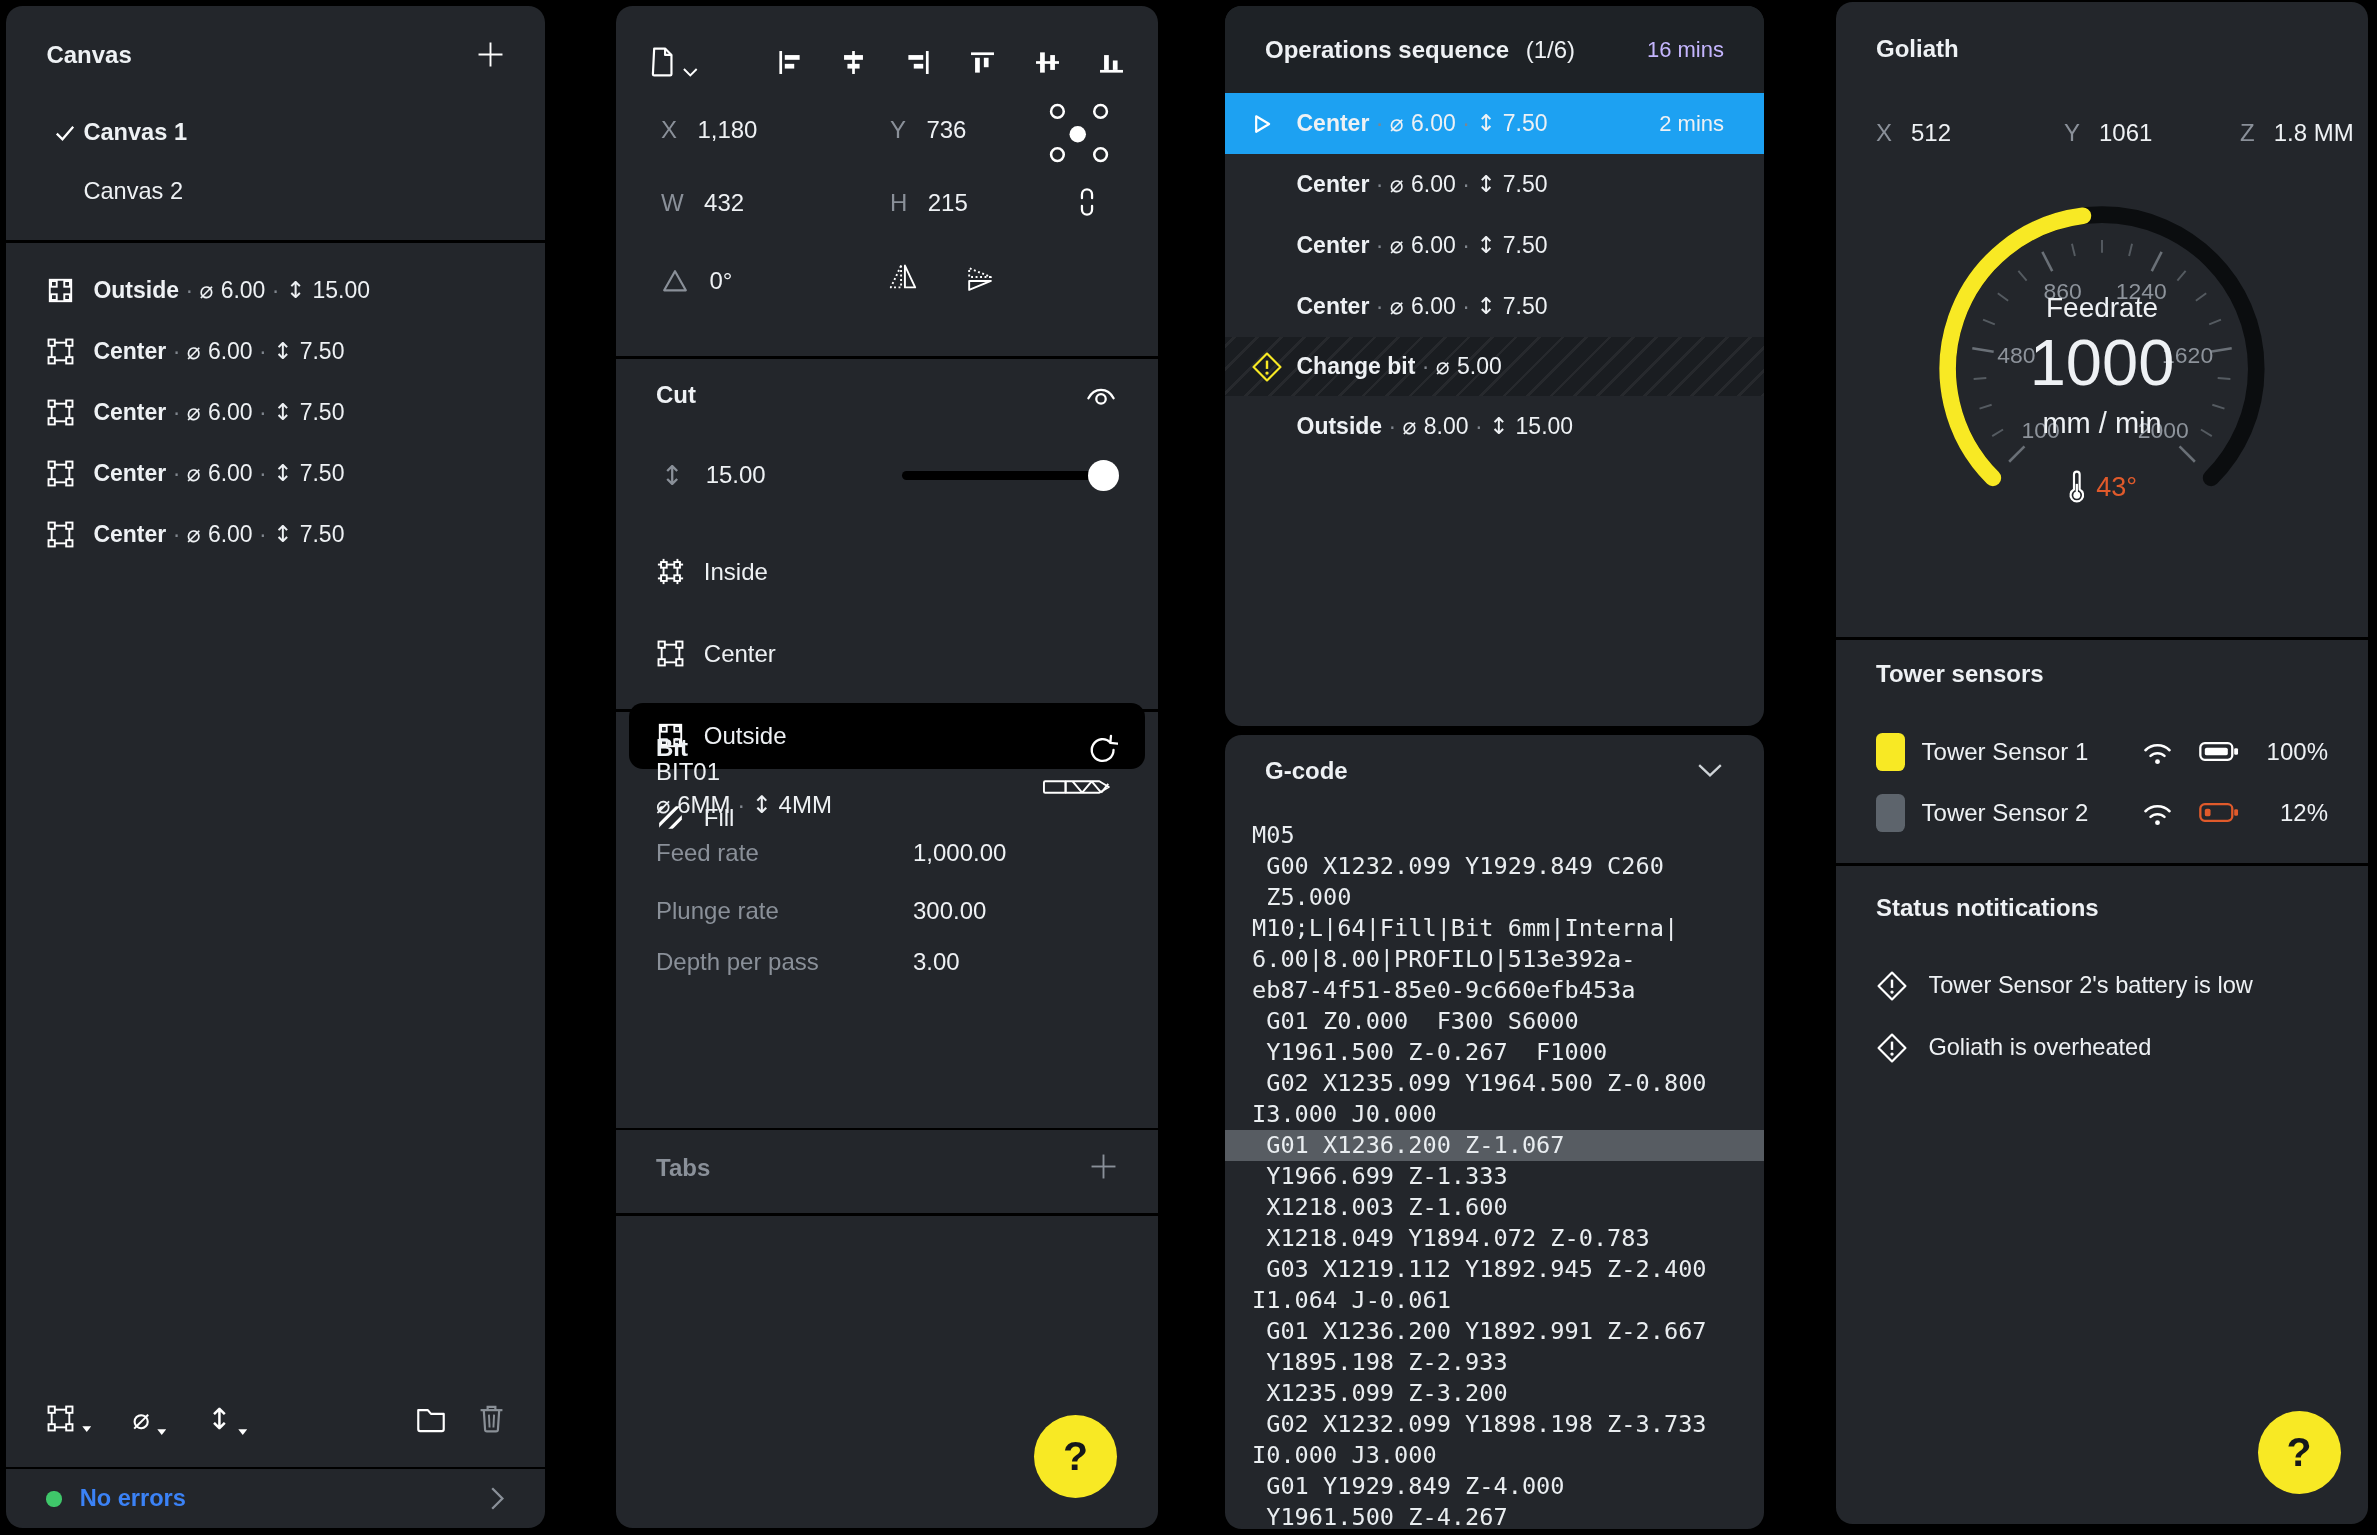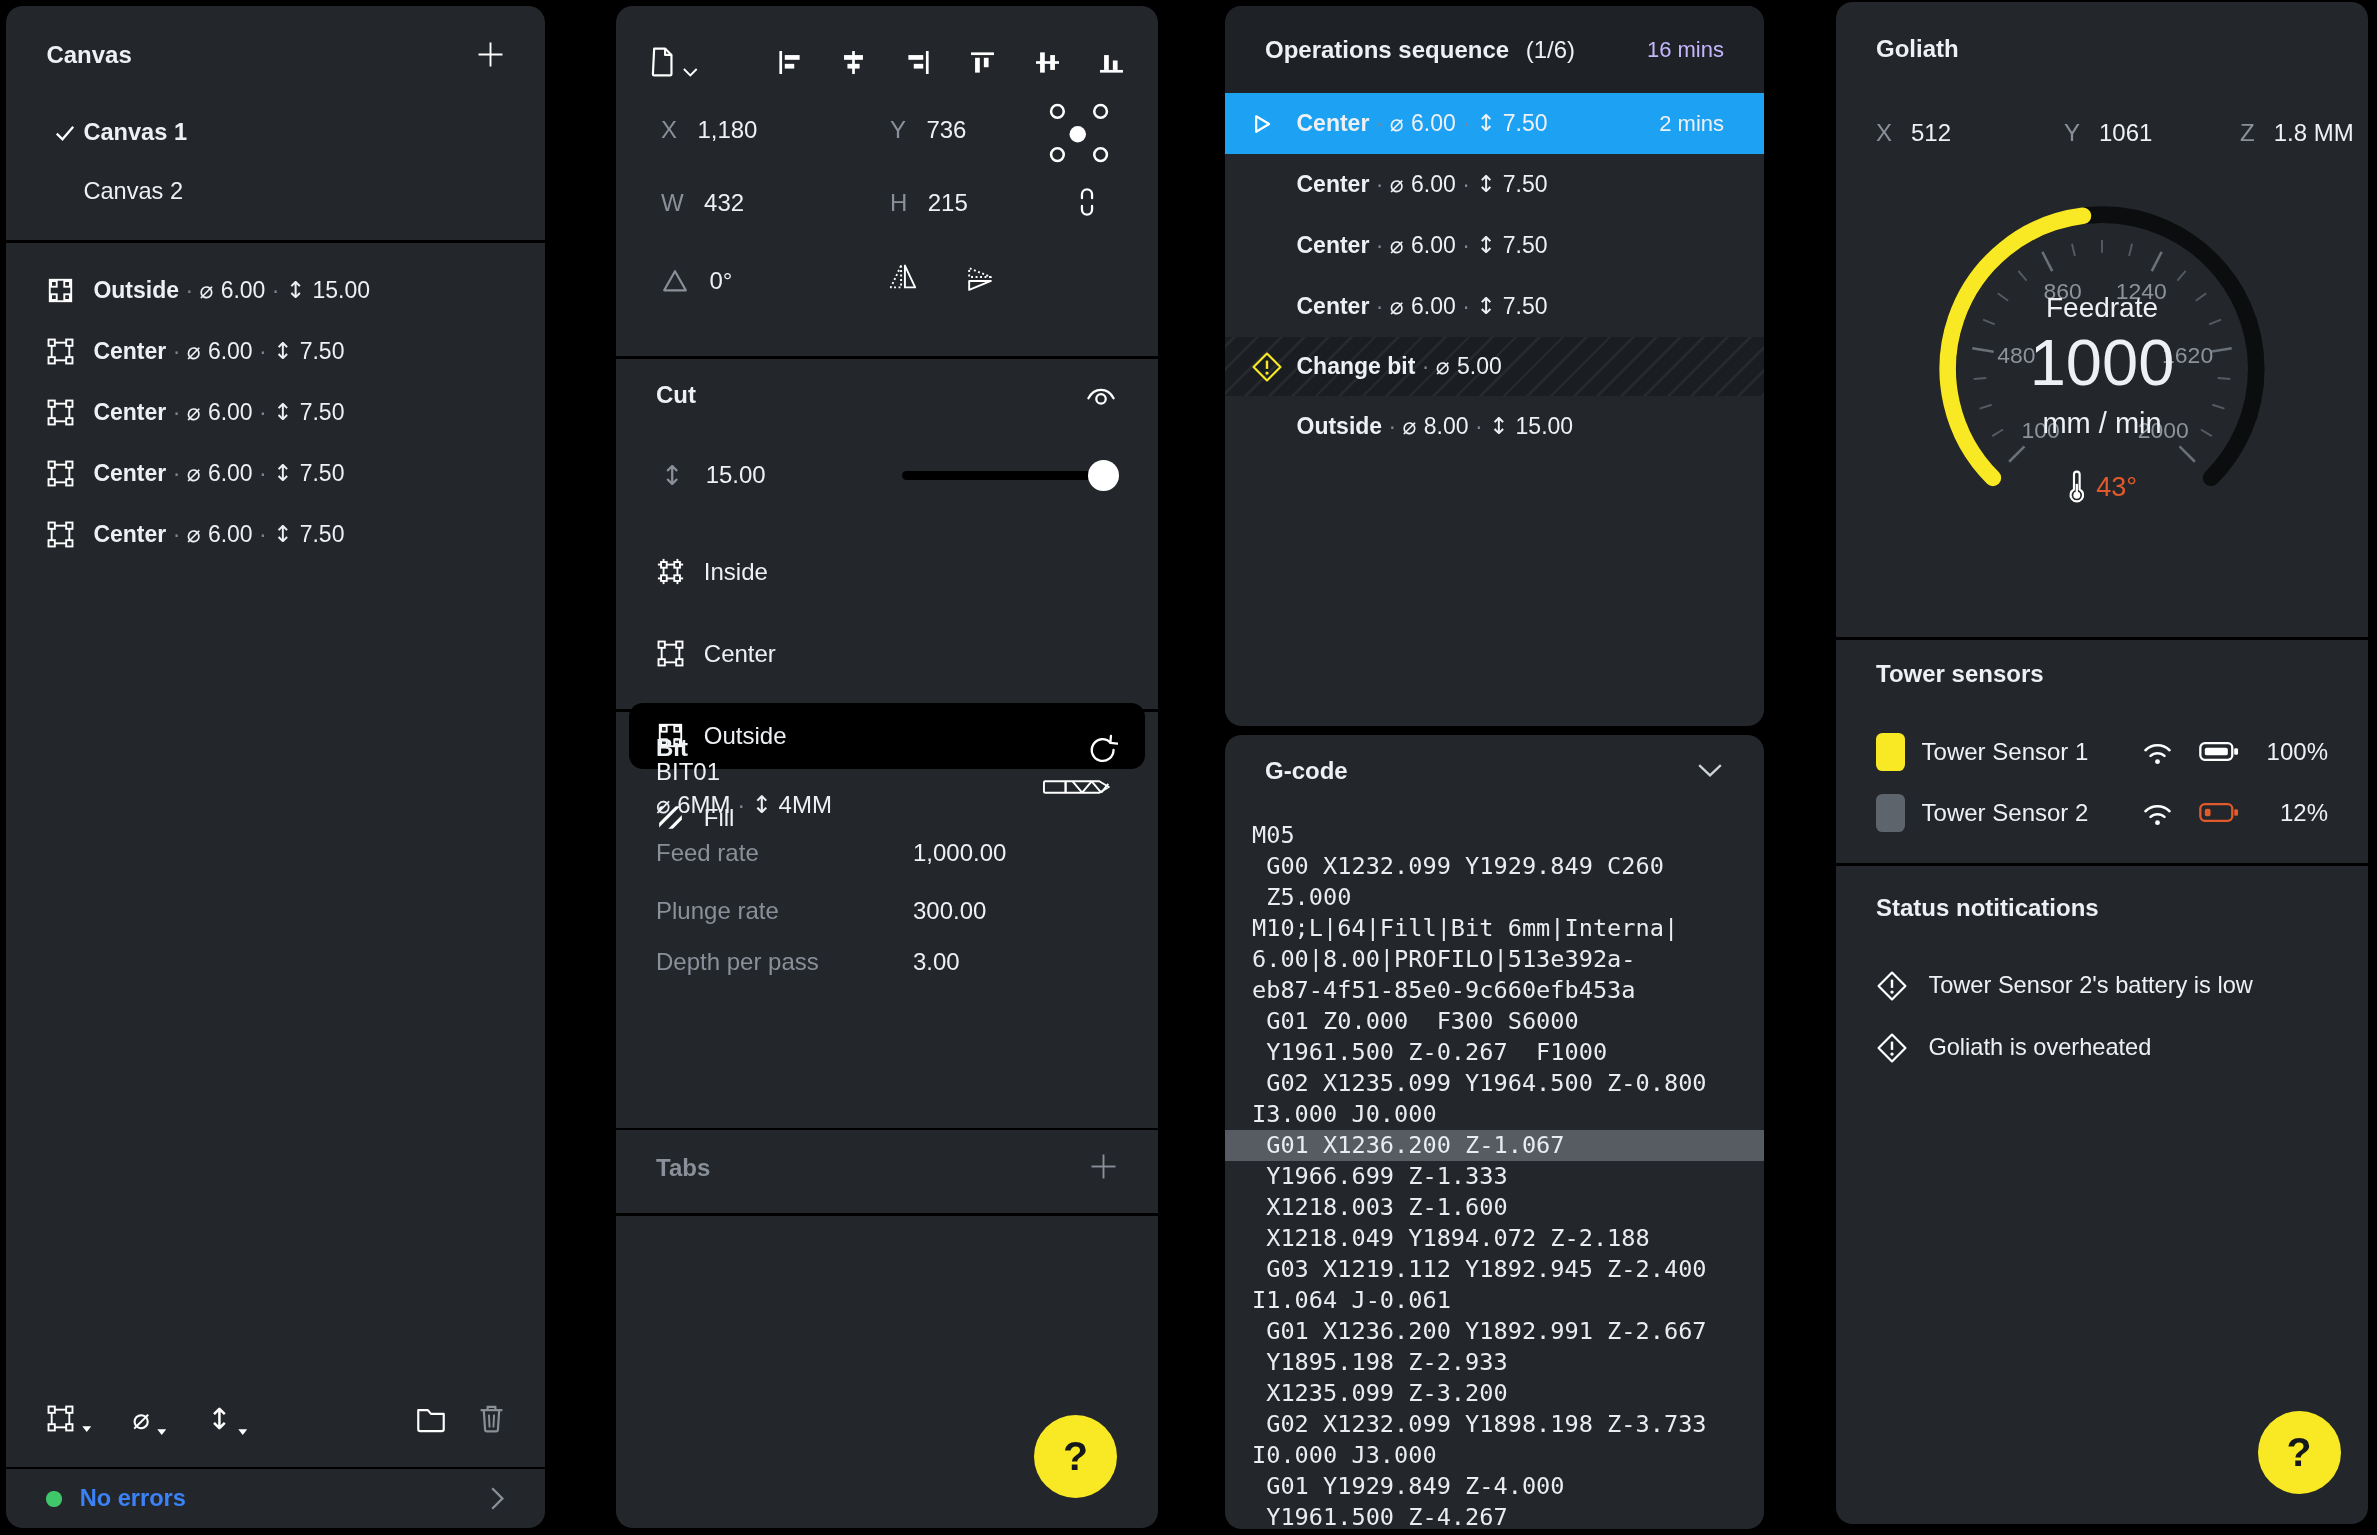--- a/index.html
+++ b/index.html
@@ -630,21 +630,21 @@
       <div class="gc-line">M10;L|64|Fill|Bit 6mm|Interna|</div>
       <div class="gc-line">6.00|8.00|PROFILO|513e392a-</div>
       <div class="gc-line">eb87-4f51-85e0-9c660efb453a</div>
       <div class="gc-line"> G01 Z0.000  F300 S6000</div>
       <div class="gc-line"> Y1961.500 Z-0.267  F1000</div>
       <div class="gc-line"> G02 X1235.099 Y1964.500 Z-0.800</div>
       <div class="gc-line">I3.000 J0.000</div>
       <div class="gc-line hl"> G01 X1236.200 Z-1.067</div>
       <div class="gc-line"> Y1966.699 Z-1.333</div>
       <div class="gc-line"> X1218.003 Z-1.600</div>
-      <div class="gc-line"> X1218.049 Y1894.072 Z-2.188</div>
+      <div class="gc-line"> X1218.049 Y1894.072 Z-0.783</div>
       <div class="gc-line"> G03 X1219.112 Y1892.945 Z-2.400</div>
       <div class="gc-line">I1.064 J-0.061</div>
       <div class="gc-line"> G01 X1236.200 Y1892.991 Z-2.667</div>
       <div class="gc-line"> Y1895.198 Z-2.933</div>
       <div class="gc-line"> X1235.099 Z-3.200</div>
       <div class="gc-line"> G02 X1232.099 Y1898.198 Z-3.733</div>
       <div class="gc-line">I0.000 J3.000</div>
       <div class="gc-line"> G01 Y1929.849 Z-4.000</div>
       <div class="gc-line"> Y1961.500 Z-4.267</div>
     </div>

